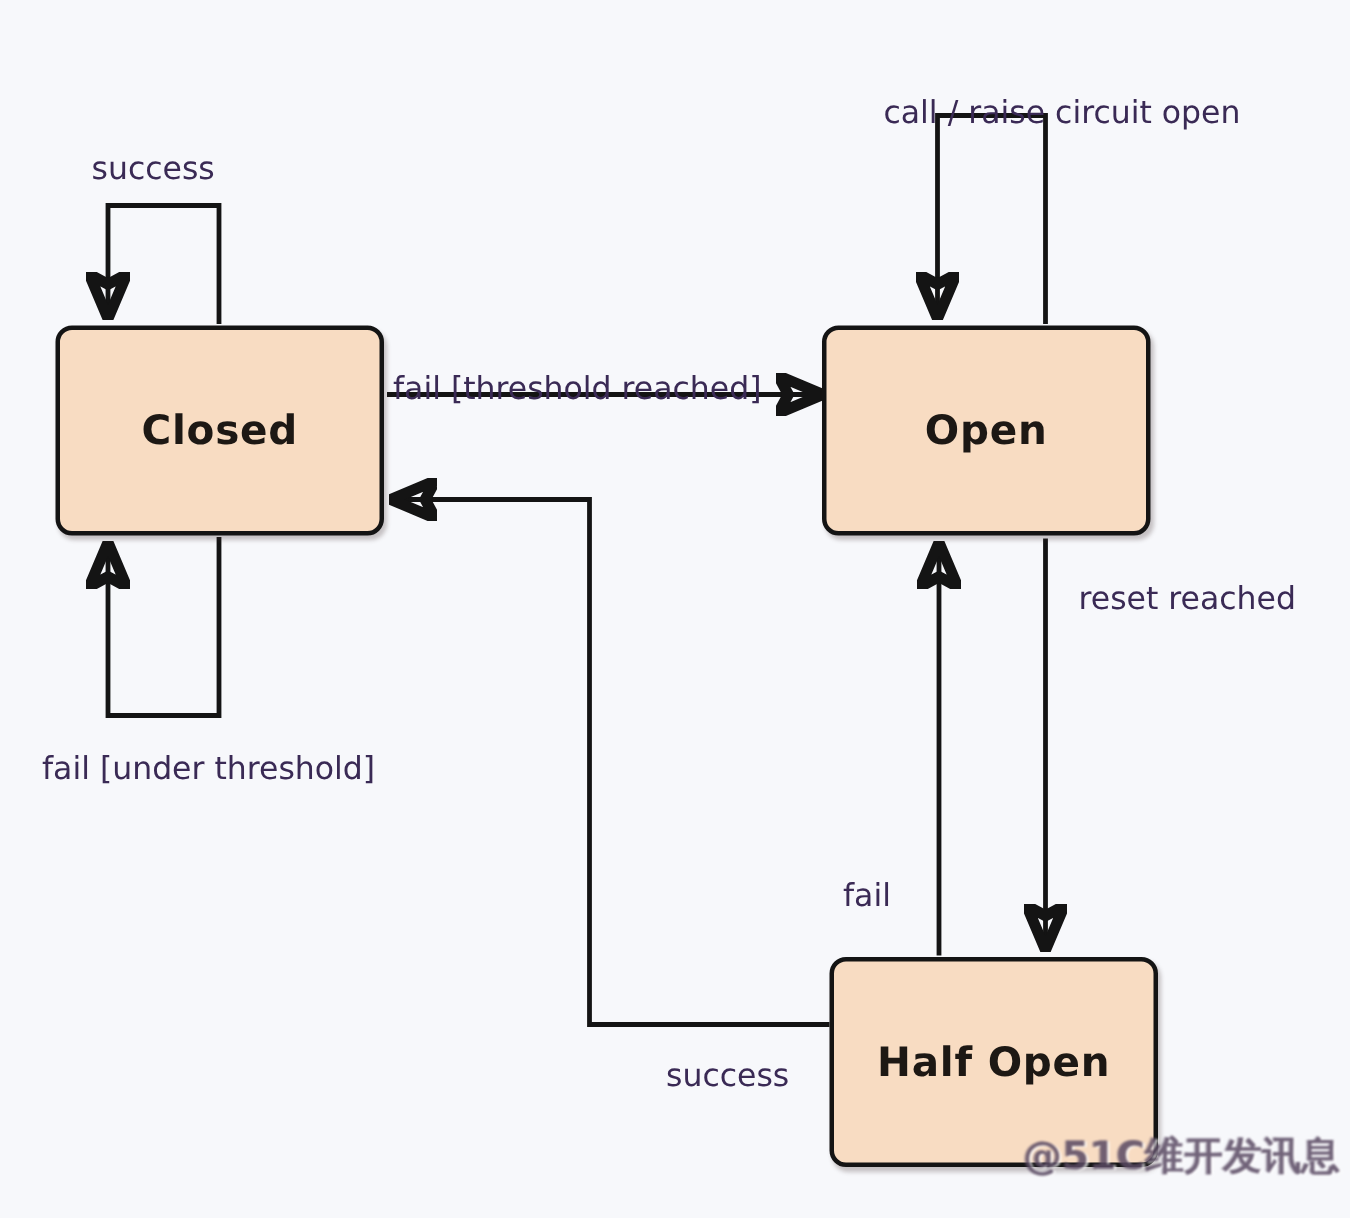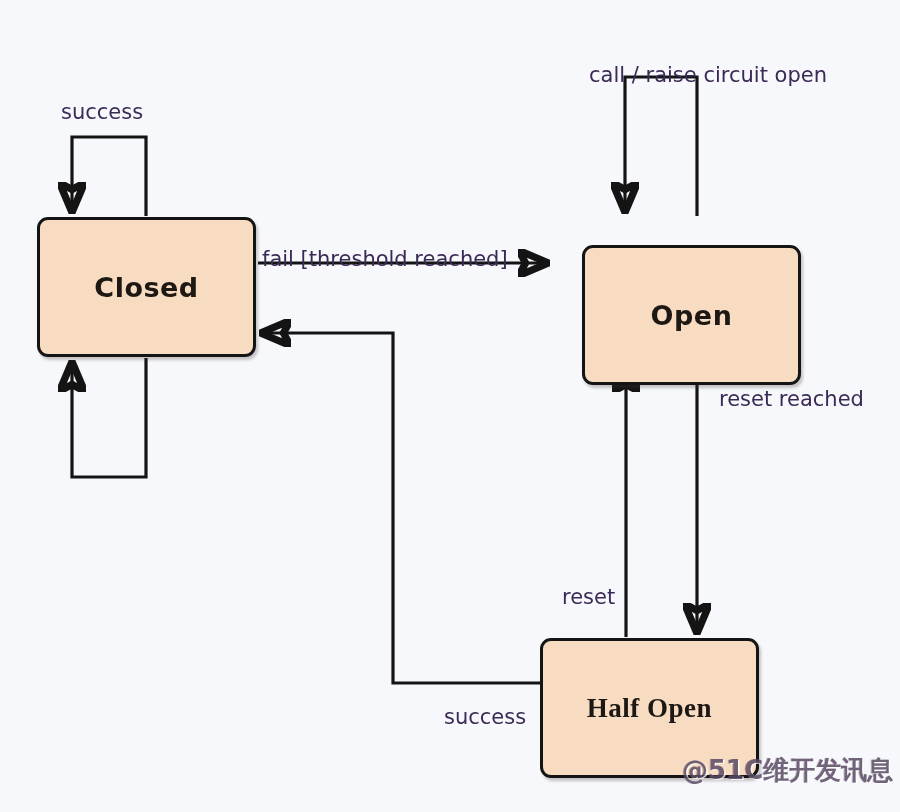--- a/index.html
+++ b/index.html
@@ -41,22 +41,22 @@
     box-sizing: border-box;
     text-align: center;
   }
   .state-label {
     font-size: 27px;
     font-weight: bold;
     color: #1d1814;
     letter-spacing: 0.5px;
   }
   .state-closed   { left: 37px;  top: 217px; }
-  .state-open     { left: 582px; top: 217px; margin-top: 28px; }
-  .state-halfopen { left: 540px; top: 638px; font-family: Liberation Serif, serif; }
+  .state-open     { left: 548px; top: 217px; }
+  .state-halfopen { left: 553px; top: 638px; }
 
   .edge-label {
     position: absolute;
     font-size: 21px;
     color: #3a2a55;
     white-space: nowrap;
   }
   .lbl-success-top      { left: 61px;  top: 100px; }
   .lbl-fail-threshold   { left: 262px; top: 213px; margin-top: 34px; }
   .lbl-call-raise       { left: 589px; top: 31px; margin-top: 32px;  }
@@ -107,18 +107,19 @@
   </div>
 
   <div class="state-box state-halfopen">
     <span class="state-label">Half Open</span>
   </div>
 
   <div class="edge-label lbl-success-top">success</div>
   <div class="edge-label lbl-fail-threshold">fail [threshold reached]</div>
   <div class="edge-label lbl-call-raise">call / raise circuit open</div>
   <div class="edge-label lbl-reset-timeout">reset reached</div>
-  <div class="edge-label lbl-fail">reset</div>
+  <div class="edge-label lbl-fail-under">fail [under threshold]</div>
+  <div class="edge-label lbl-fail">fail</div>
   <div class="edge-label lbl-success-bottom">success</div>
 
   <div class="watermark">@51C维开发讯息</div>
 
 </div>
 
 </body></html>

